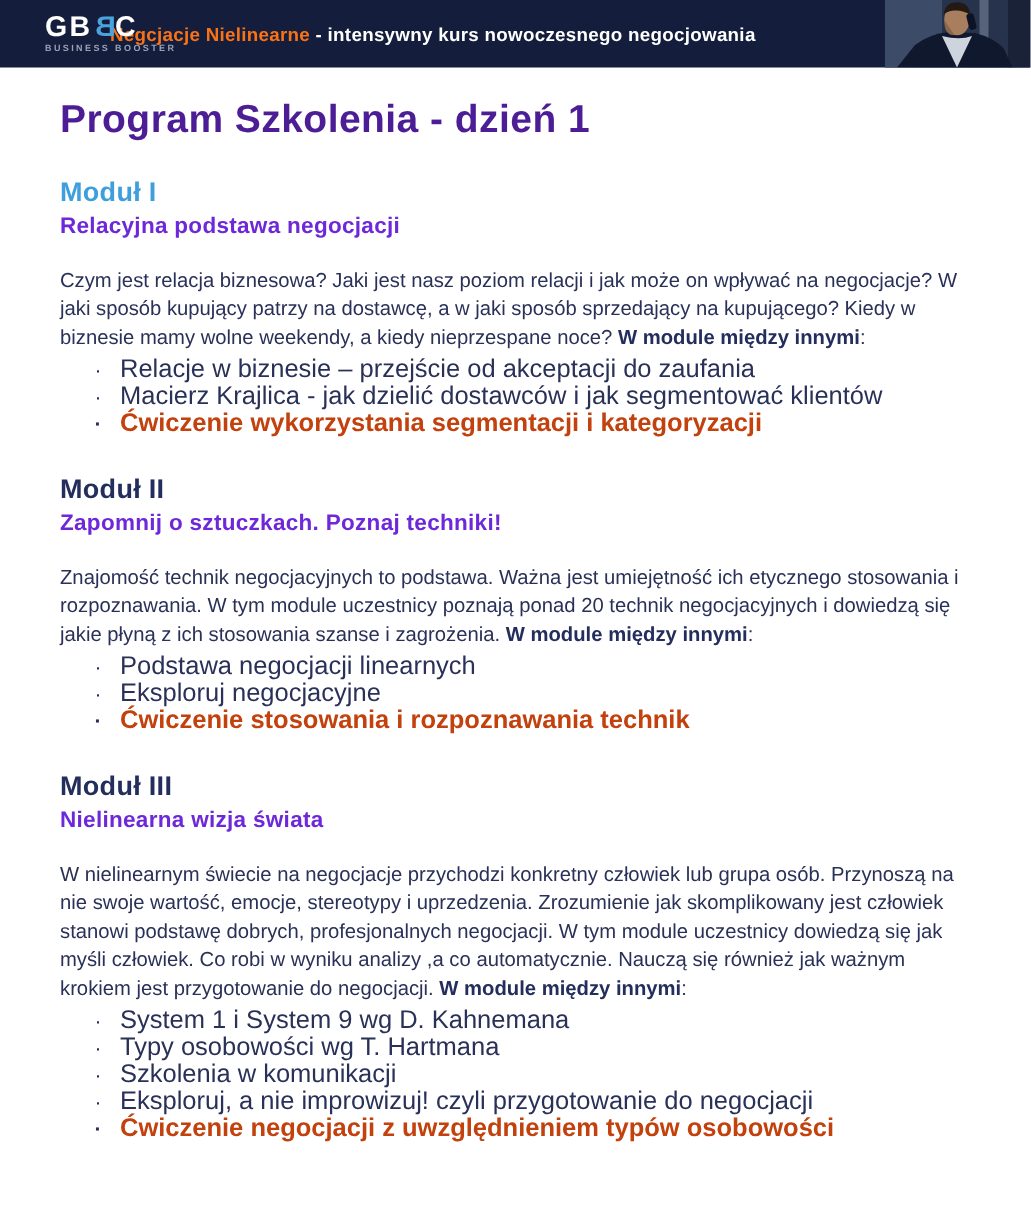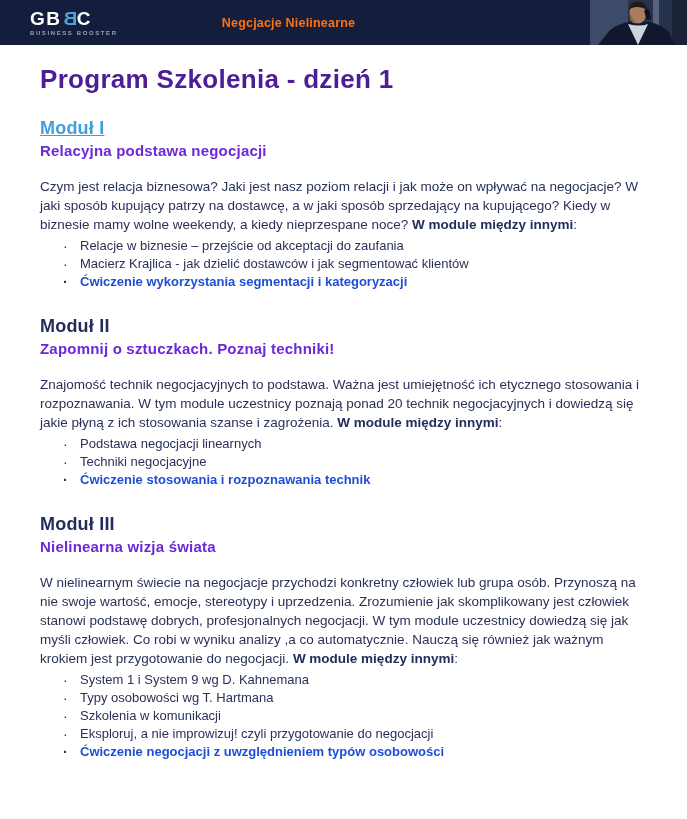--- a/index.html
+++ b/index.html
@@ -52,58 +52,58 @@
     margin: 18px 0 0 0;
     font-size: 26px; line-height: 32px;
     font-weight: 600; color: #4c1d95; letter-spacing: 0.3px;
   }
   section.module { margin-top: 24px; }
   section.module.first { margin-top: 22px; }
   .mod-heading {
     margin: 0; font-size: 18px; line-height: 23px;
     font-weight: 600; color: #232e5c; letter-spacing: 0.2px;
   }
-  .mod-heading.blue { color: #3f9fdc; text-decoration: underline; }
+  .mod-heading.blue { color: #3f9fdc; }
   .mod-subtitle {
     margin: 1px 0 0 0; font-size: 15px; line-height: 20px;
     font-weight: 700; color: #6d28d9; letter-spacing: 0.2px;
   }
   p.intro {
     margin: 16px 0 0 0;
     font-size: 13.5px; line-height: 19px;
     color: #2a3158;
   }
   p.intro b { font-weight: bold; color: #232e5c; }
   ul.bullets {
     margin: 3px 0 0 0; padding: 0; list-style: none;
   }
   ul.bullets li {
     position: relative;
     padding-left: 40px;
-    font-size: 13px; line-height: 18px;
+    font-size: 17px; line-height: 18px;
     color: #2a3158;
   }
   ul.bullets li::before {
     content: "·";
     position: absolute; left: 23px; top: 0;
     font-size: 14px; color: #2a3158;
   }
-  ul.bullets li.bold { font-weight: bold; color: #1d4ed8; }
+  ul.bullets li.bold { font-weight: bold; color: #c2410c; }
 </style>
 </head>
 <body>
 
 <div class="page">
 
   <header class="topbar">
     <div class="logo">
       <div class="logo-word"><span>GB</span><span class="logo-b">B</span><span>C</span></div>
       <div class="logo-sub">BUSINESS BOOSTER</div>
     </div>
-    <div class="tagline"><span class="tag-hl">Negcjacje Nielinearne</span></div>
+    <div class="tagline"><span class="tag-hl">Negcjacje Nielinearne</span><span class="tag-rest"> - intensywny kurs nowoczesnego negocjowania</span></div>
     <div class="photo">
       <svg width="97" height="45" viewBox="0 0 97 45">
         <rect x="0" y="0" width="97" height="45" fill="#27324c"></rect>
         <rect x="0" y="0" width="38" height="45" fill="#3c4c68"></rect>
         <rect x="63" y="0" width="6" height="45" fill="#6b7890" opacity="0.7"></rect>
         <rect x="82" y="0" width="15" height="45" fill="#1a2238"></rect>
         <path d="M8,45 L20,30 Q30,22.5 42,21.5 L60,22 Q72,25 79,32 L85,45 Z" fill="#10182e"></path>
         <path d="M38,24 L48,45 L58,24 Q50,27 38,24 Z" fill="#cdd4de"></path>
         <ellipse cx="48" cy="13" rx="8.5" ry="10.5" fill="#a97e5f"></ellipse>
         <path d="M39,10 Q40,1.5 48,1.5 Q56,1.5 57,10 Q52,6.5 46,7 Q41,7.5 39,10 Z" fill="#231a13"></path>
@@ -126,21 +126,21 @@
         <li class="bold">Ćwiczenie wykorzystania segmentacji i kategoryzacji</li>
       </ul>
     </section>
 
     <section class="module">
       <h2 class="mod-heading">Moduł II</h2>
       <h3 class="mod-subtitle">Zapomnij o sztuczkach. Poznaj techniki!</h3>
       <p class="intro"><span>Znajomość technik negocjacyjnych to podstawa. Ważna jest umiejętność ich etycznego stosowania i rozpoznawania. W tym module uczestnicy poznają ponad 20 technik negocjacyjnych i dowiedzą się jakie płyną z ich stosowania szanse i zagrożenia. </span><b>W module między innymi</b><span>:</span></p>
       <ul class="bullets">
         <li>Podstawa negocjacji linearnych</li>
-        <li>Techniki negocjacyjne</li>
+        <li>Eksploruj negocjacyjne</li>
         <li class="bold">Ćwiczenie stosowania i rozpoznawania technik</li>
       </ul>
     </section>
 
     <section class="module">
       <h2 class="mod-heading">Moduł III</h2>
       <h3 class="mod-subtitle">Nielinearna wizja świata</h3>
       <p class="intro"><span>W nielinearnym świecie na negocjacje przychodzi konkretny człowiek lub grupa osób. Przynoszą na nie swoje wartość, emocje, stereotypy i uprzedzenia. Zrozumienie jak skomplikowany jest człowiek stanowi podstawę dobrych, profesjonalnych negocjacji.  W tym module uczestnicy dowiedzą się jak myśli człowiek. Co robi w wyniku analizy ,a co automatycznie. Nauczą się również jak ważnym krokiem jest przygotowanie do negocjacji.  </span><b>W module między innymi</b><span>:</span></p>
       <ul class="bullets">
         <li>System 1 i System 9 wg D. Kahnemana</li>

